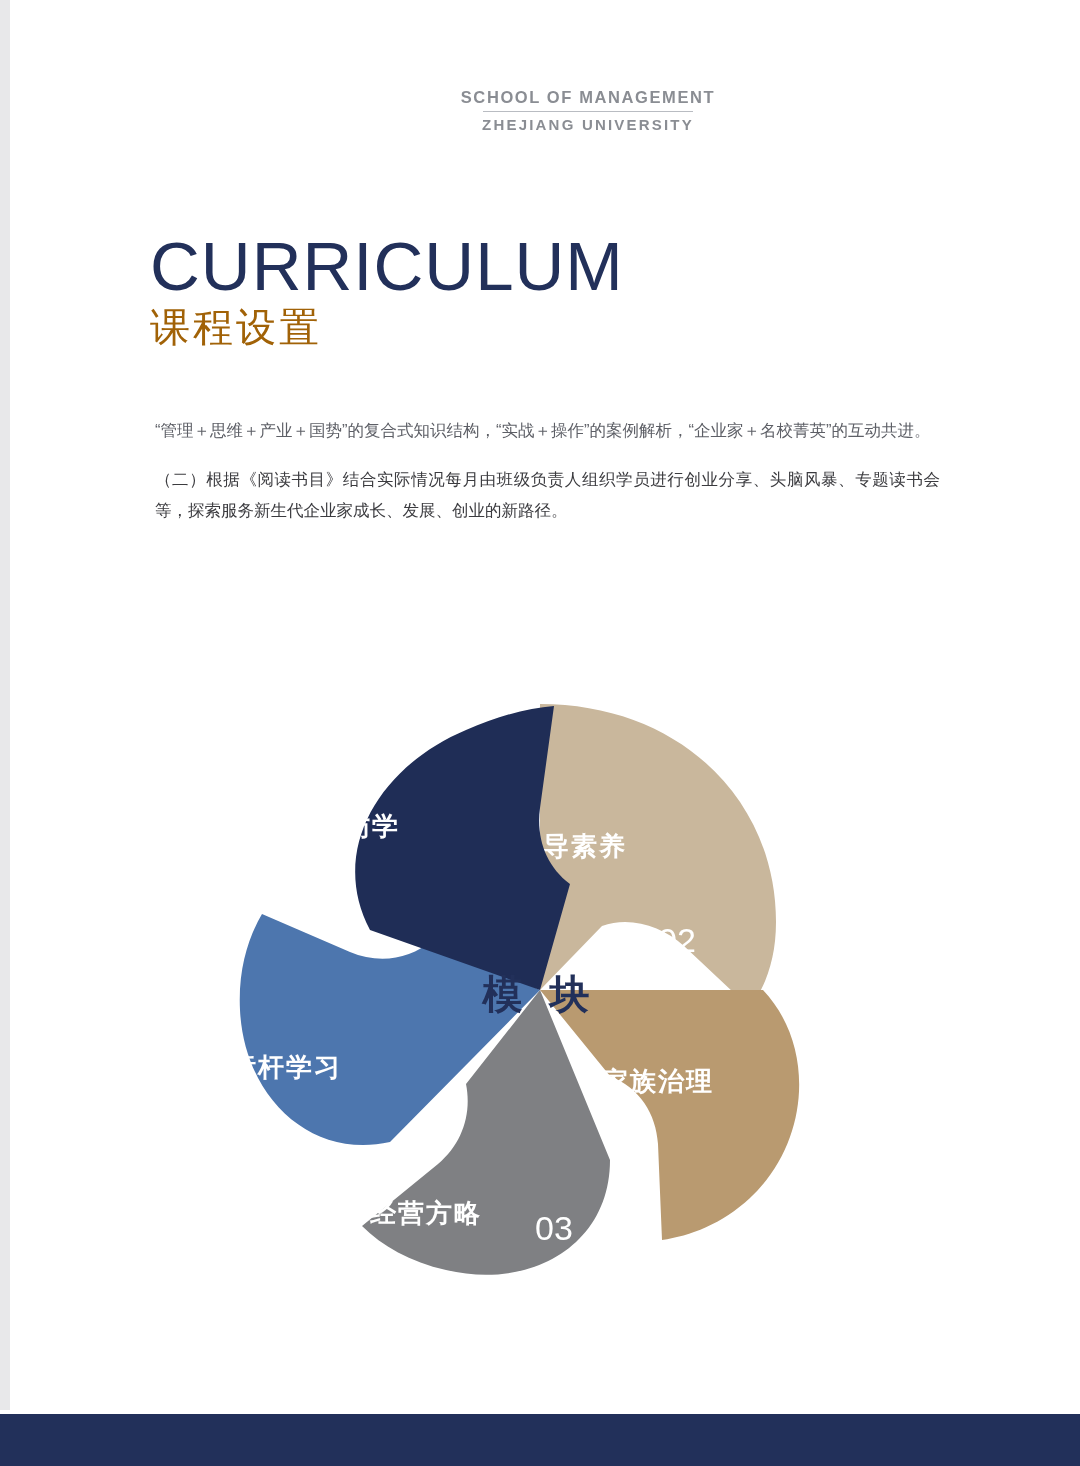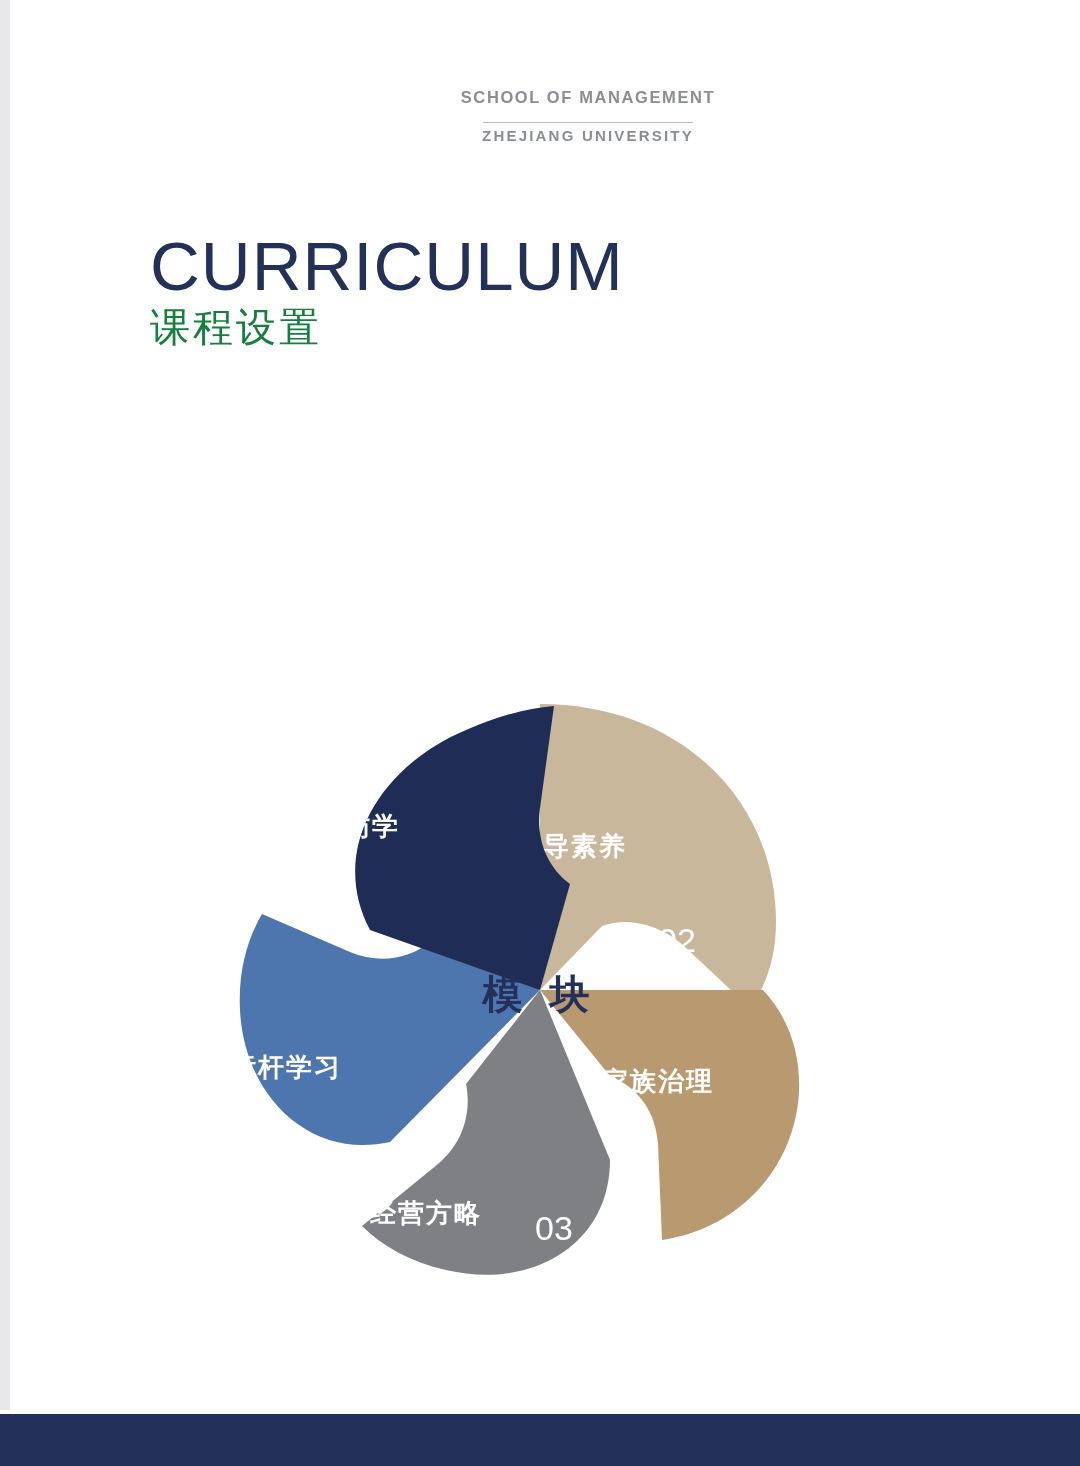--- a/index.html
+++ b/index.html
@@ -38,21 +38,21 @@
     font-size: 16.5px;
     letter-spacing: 1.6px;
     color: #8a8d93;
     font-weight: bold;
   }
   .logo-line2 {
     font-size: 15px;
     letter-spacing: 2.2px;
     color: #8a8d93;
     font-weight: bold;
-    margin-top: 15px;
+    margin-top: 4px;
     position: relative;
     display: inline-block;
     padding-top: 5px;
   }
   .logo-line2::before {
     content: "";
     position: absolute;
     left: 50%;
     transform: translateX(-50%);
     top: 0;
@@ -70,21 +70,21 @@
     color: #22305a;
     letter-spacing: 1px;
     font-weight: 400;
     line-height: 1;
   }
   .title-cn {
     position: absolute;
     left: 150px;
     top: 303px;
     font-size: 40px;
-    color: #15803d;
+    color: #a16207;
     letter-spacing: 3px;
     font-weight: 400;
     line-height: 1.2;
   }
 
   
   .para-wrap {
     position: absolute;
     left: 155px;
     top: 415px;
@@ -156,20 +156,22 @@
 
 <div class="logo-block">
   <div class="logo-line1">SCHOOL OF MANAGEMENT</div>
   <div class="logo-line2">ZHEJIANG UNIVERSITY</div>
 </div>
 
 <div class="title-en">CURRICULUM</div>
 <div class="title-cn">课程设置</div>
 
 <div class="para-wrap">
+  <p class="para lead">“管理＋思维＋产业＋国势”的复合式知识结构，“实战＋操作”的案例解析，“企业家＋名校菁英”的互动共进。</p>
+  <p class="para">（二）根据《阅读书目》结合实际情况每月由班级负责人组织学员进行创业分享、头脑风暴、专题读书会等，探索服务新生代企业家成长、发展、创业的新路径。</p>
 </div>
 
 <div class="diagram">
   <svg width="660" height="620" viewBox="0 0 660 620">
     <g>
       <path d="M330 300 L330 14
                C 470 14 566 110 566 232
                C 566 268 556 296 540 318
                L 474 256
                C 452 236 420 226 392 236 Z" fill="#c9b79c"></path>

